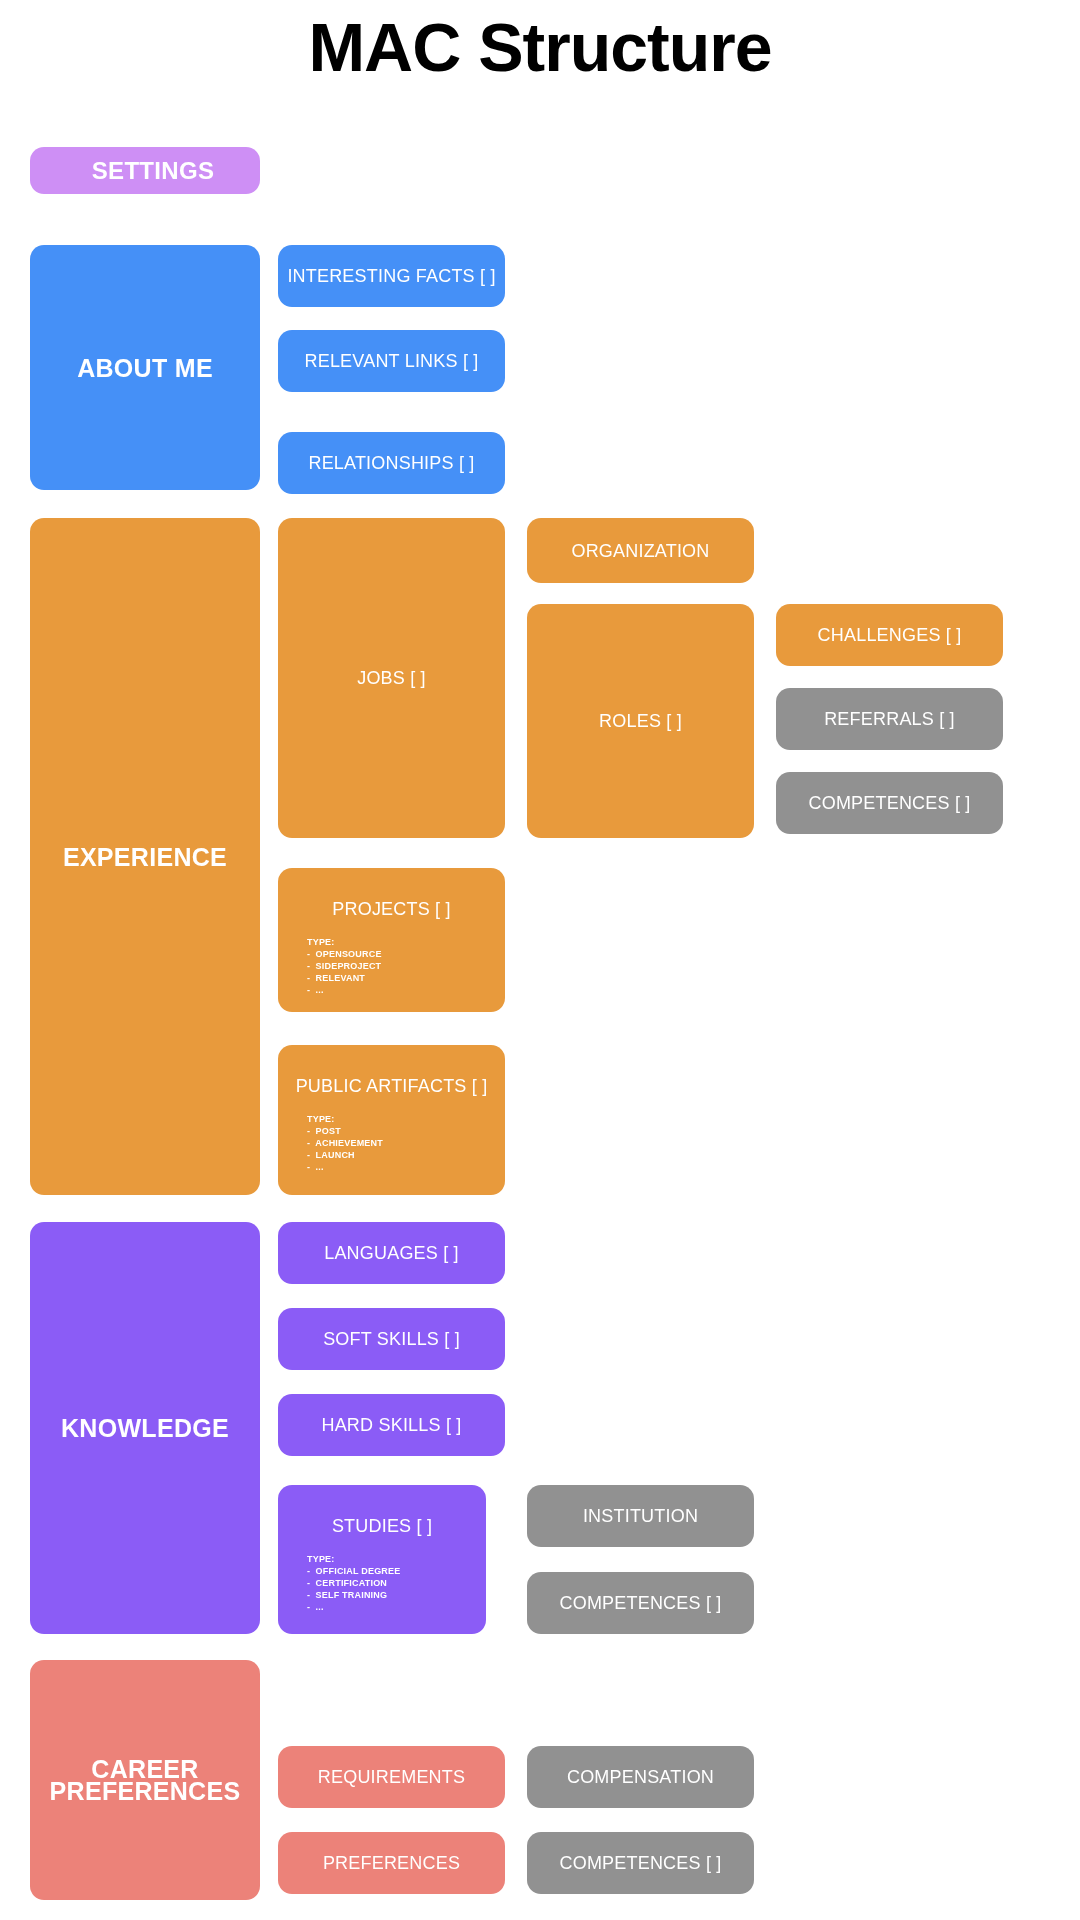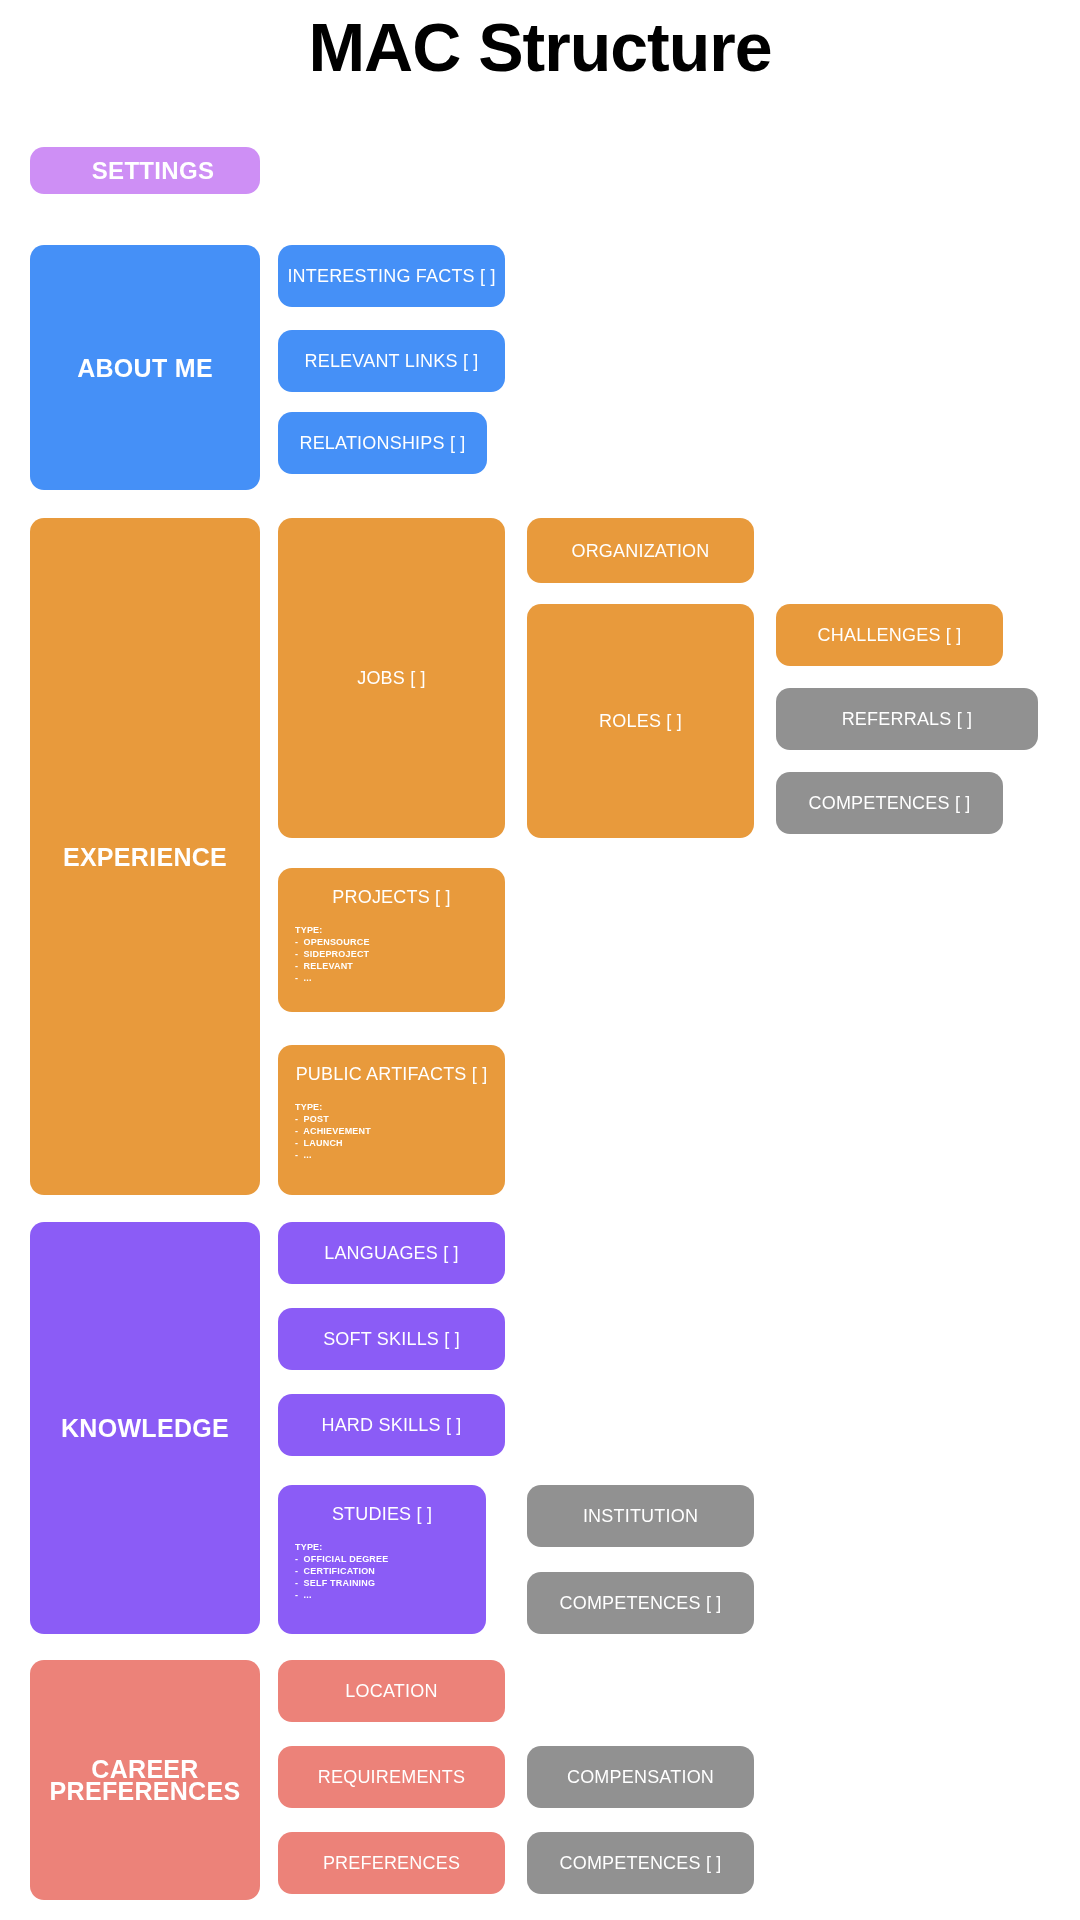--- a/index.html
+++ b/index.html
@@ -59,21 +59,21 @@
   .node.purple  { background: #ce8ff5; }
   .node.blue    { background: #4590f7; }
   .node.orange  { background: #e89a3c; }
   .node.green   { background: #8b5cf6; }
   .node.red     { background: #ec8279; }
   .node.gray    { background: #919191; }
 
   
   .node.listnode {
     display: block;
-    padding: 0;
+    padding: 12px;
     text-align: left;
   }
   .node.listnode .node-title {
     display: block;
     width: 100%;
     text-align: center;
     font-size: 18px;
     line-height: 22px;
     padding-top: 18px;
   }
@@ -102,33 +102,33 @@
   <div class="page-title">MAC Structure</div>
 
   <div class="node purple primary" style="left:30px; top:147px; width:230px; height:47px; font-size:24px;padding-left:24px;">SETTINGS</div>
 
   <div class="node blue primary" style="left:30px; top:245px; width:230px; height:245px;">ABOUT ME</div>
 
   <div class="node blue" style="left:278px; top:330px; width:227px; height:62px;">RELEVANT LINKS [ ]</div>
 
   <div class="node blue" style="left:278px; top:245px; width:227px; height:62px;">INTERESTING FACTS [ ]</div>
 
-  <div class="node blue" style="left:278px; top:412px; width:209px; height:62px;">RELATIONSHIPS [ ]</div>
+  <div class="node blue" style="left:278px; top:432px; width:227px; height:62px;">RELATIONSHIPS [ ]</div>
 
   <div class="node orange primary" style="left:30px; top:518px; width:230px; height:677px;">EXPERIENCE</div>
 
   <div class="node orange" style="left:278px; top:518px; width:227px; height:320px;">JOBS [ ]</div>
 
   <div class="node orange" style="left:527px; top:518px; width:227px; height:65px;">ORGANIZATION</div>
 
   <div class="node orange" style="left:527px; top:604px; width:227px; height:234px;">ROLES [ ]</div>
 
   <div class="node orange" style="left:776px; top:604px; width:227px; height:62px;">CHALLENGES [ ]</div>
 
-  <div class="node gray" style="left:776px; top:688px; width:262px; height:62px;">REFERRALS [ ]</div>
+  <div class="node gray" style="left:776px; top:688px; width:227px; height:62px;">REFERRALS [ ]</div>
 
   <div class="node gray" style="left:776px; top:772px; width:227px; height:62px;">COMPETENCES [ ]</div>
 
   <div class="node orange listnode" style="left:278px; top:868px; width:227px; height:144px;">
     <span class="node-title">PROJECTS [ ]</span>
     <div class="type-block">
       <div class="type-label">TYPE:</div>
       <div class="type-item">-  OPENSOURCE</div>
       <div class="type-item">-  SIDEPROJECT</div>
       <div class="type-item">-  RELEVANT</div>
@@ -166,21 +166,20 @@
     </div>
   </div>
 
   <div class="node gray" style="left:527px; top:1485px; width:227px; height:62px;">INSTITUTION</div>
 
   <div class="node gray" style="left:527px; top:1572px; width:227px; height:62px;">COMPETENCES [ ]</div>
 
   <div class="node red primary" style="left:30px; top:1660px; width:230px; height:240px; white-space:pre-line;">CAREER
 PREFERENCES</div>
 
-  <div class="node red" style="left:278px; top:1660px; width:227px; height:62px;">LOCATION</div>
 
   <div class="node red" style="left:278px; top:1746px; width:227px; height:62px;">REQUIREMENTS</div>
 
   <div class="node red" style="left:278px; top:1832px; width:227px; height:62px;">PREFERENCES</div>
 
   <div class="node gray" style="left:527px; top:1746px; width:227px; height:62px;">COMPENSATION</div>
 
   <div class="node gray" style="left:527px; top:1832px; width:227px; height:62px;">COMPETENCES [ ]</div>
 
 </div>

